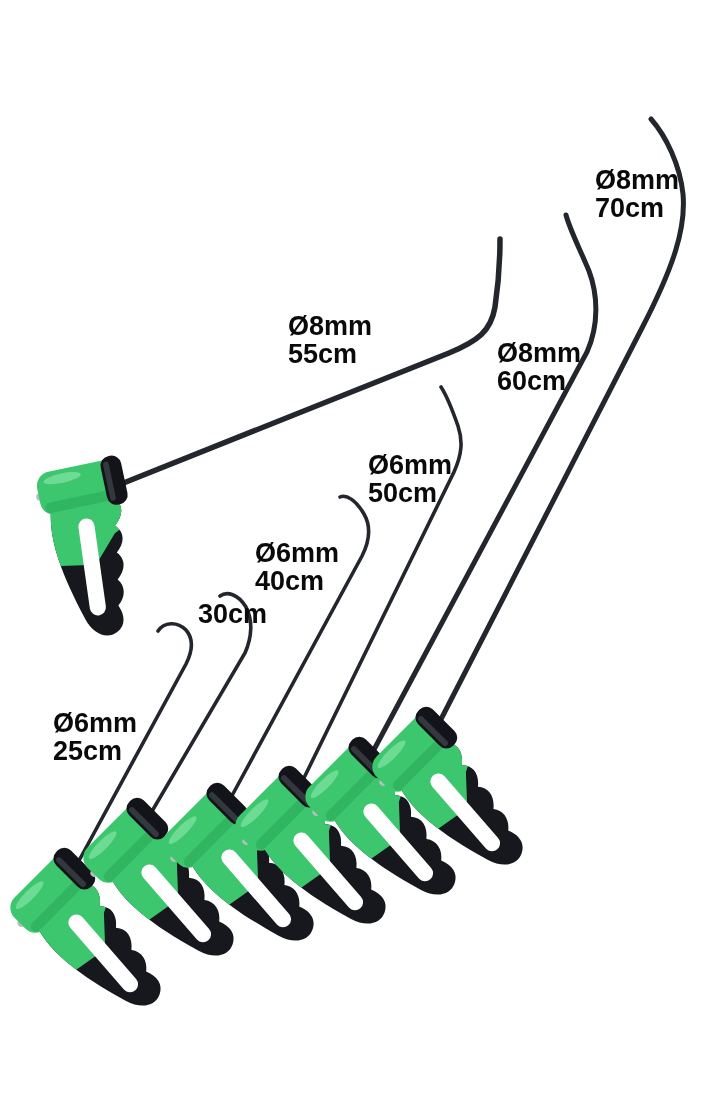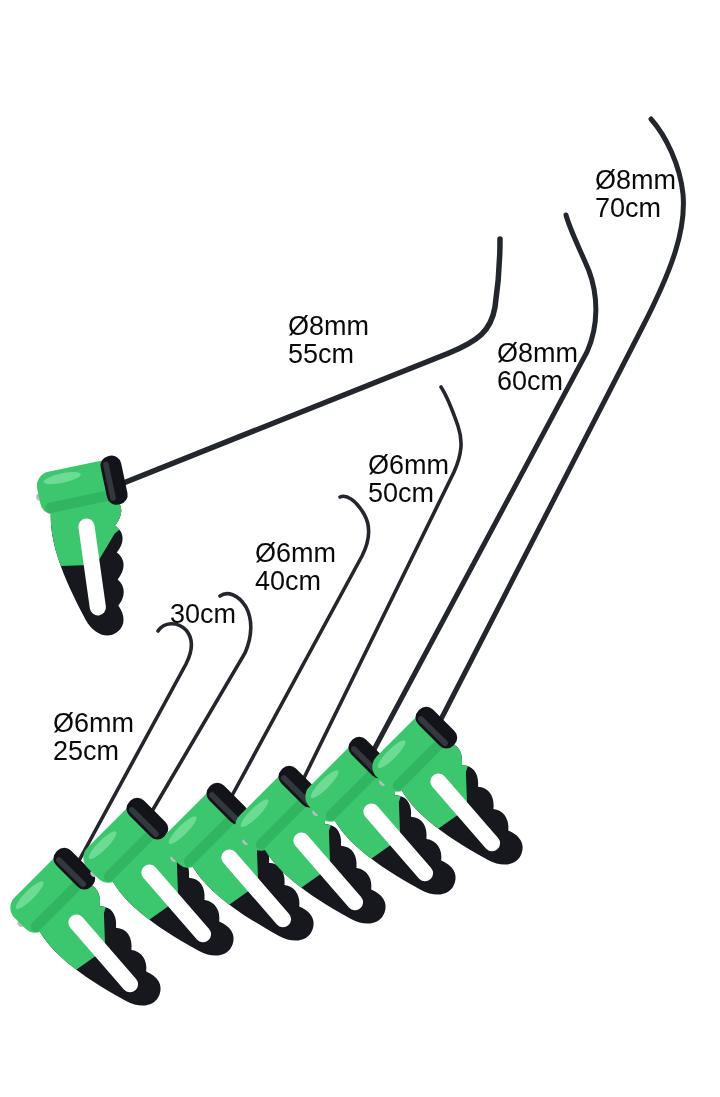--- a/index.html
+++ b/index.html
@@ -6,21 +6,21 @@
   .stage{
     position:relative;
     width:720px;height:1097px;
     background:#ffffff;
     overflow:hidden;
     font-family:"Liberation Sans", sans-serif;
   }
   .stage svg{position:absolute;left:0;top:0;}
   .lbl{
     position:absolute;
-    font-weight:normal;
+    font-weight:bold;
     font-size:27px;
     line-height:28px;
     color:#0a0a0a;
     white-space:nowrap;
   }
 </style>
 </head>
 <body>
 
 <div class="stage">
@@ -95,21 +95,21 @@
   <div class="lbl" style="left:368px;top:451px">
     <div>Ø6mm</div>
     <div>50cm</div>
   </div>
 
   <div class="lbl" style="left:255px;top:539px">
     <div>Ø6mm</div>
     <div>40cm</div>
   </div>
 
-  <div class="lbl" style="left:170px;top:600px">
+  <div class="lbl" style="left:198px;top:600px">
     <div>30cm</div>
   </div>
 
   <div class="lbl" style="left:53px;top:709px">
     <div>Ø6mm</div>
     <div>25cm</div>
   </div>
 
 </div>
 

